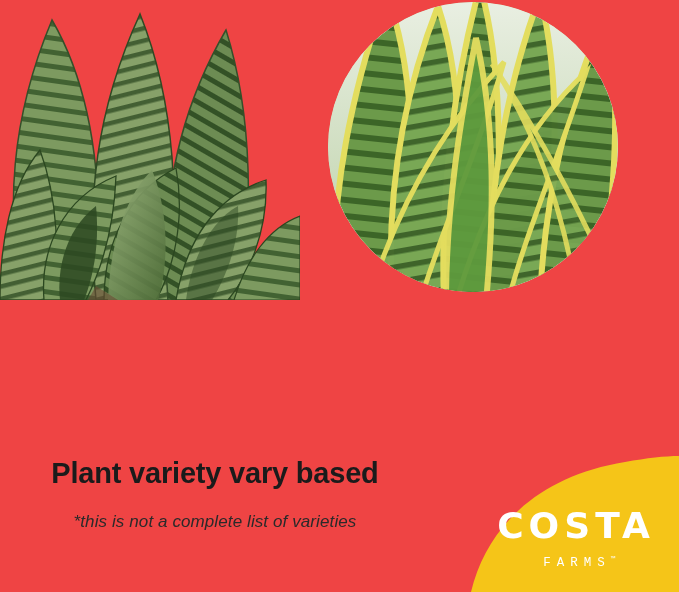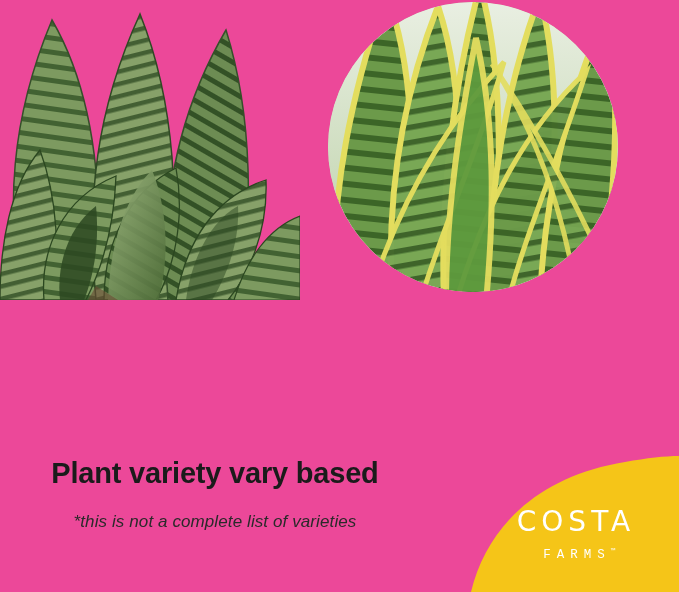--- a/index.html
+++ b/index.html
@@ -11,21 +11,21 @@
     width: 679px;
     height: 592px;
     position: relative;
     font-family: "Liberation Sans", sans-serif;
     overflow: hidden;
   }
 
   .stage {
     position: absolute;
     inset: 0;
-    background: #ec4899;
+    background: #ef4444;
   }
 
   
   .photos {
     position: absolute;
     left: 0;
     top: 0;
     width: 679px;
     height: 310px;
   }
@@ -90,22 +90,22 @@
   .logo-text {
     position: absolute;
     right: 18px;
     top: 56px;
     text-align: center;
     width: 170px;
     color: #ffffff;
   }
   .logo-costa {
     font-family: "DejaVu Sans", sans-serif;
-    font-size: 28px;
-    font-weight: normal;
+    font-size: 36px;
+    font-weight: bold;
     letter-spacing: 5px;
     line-height: 1;
   }
   .logo-farms {
     font-family: Liberation Mono, monospace;
     font-size: 12.5px;
     letter-spacing: 6px;
     margin-top: 12px;
     line-height: 1;
     position: relative;

